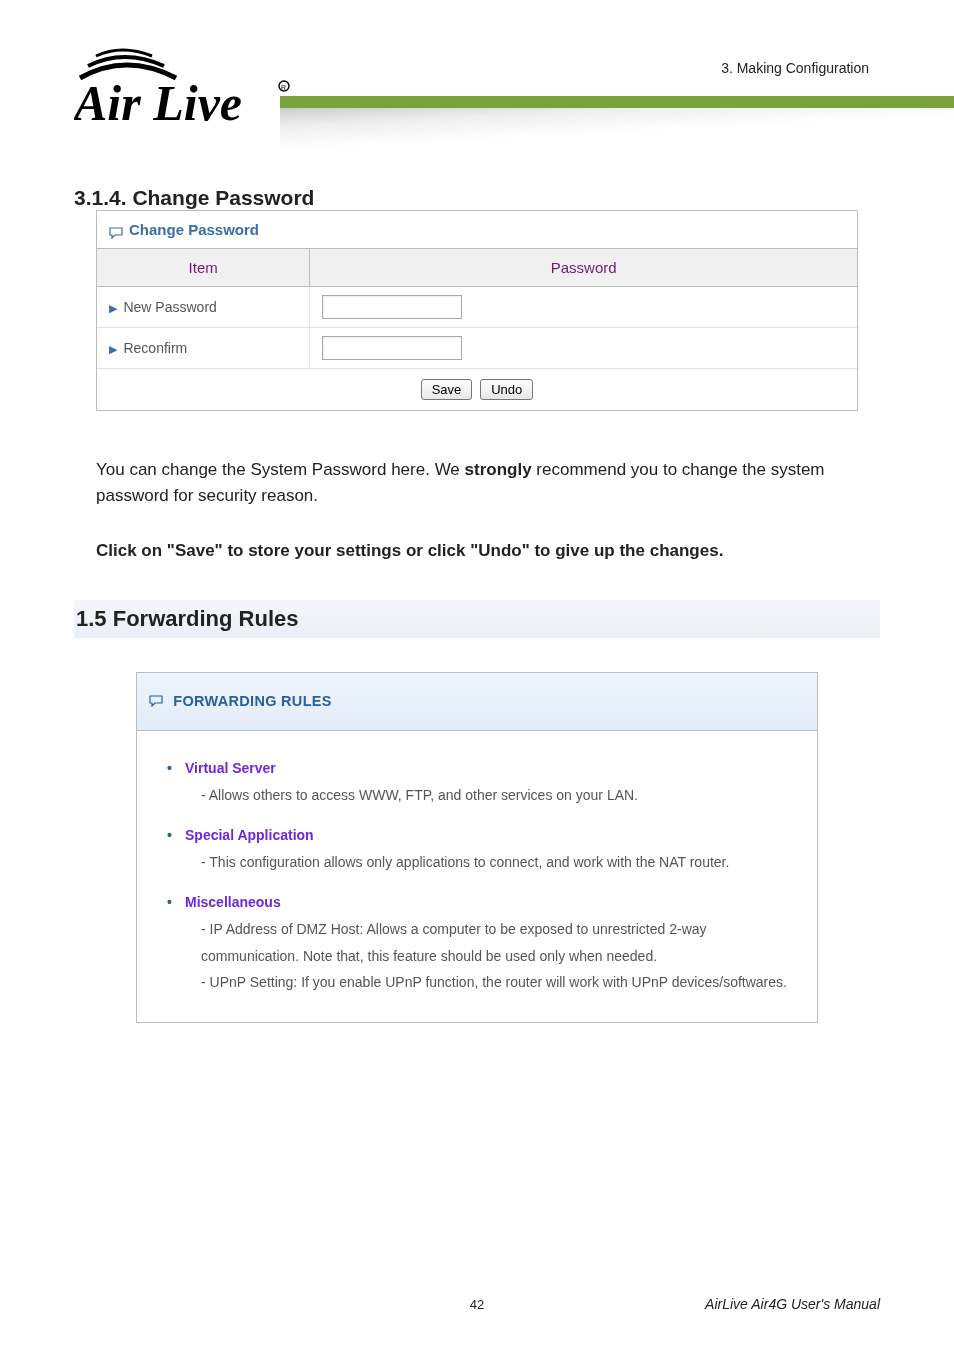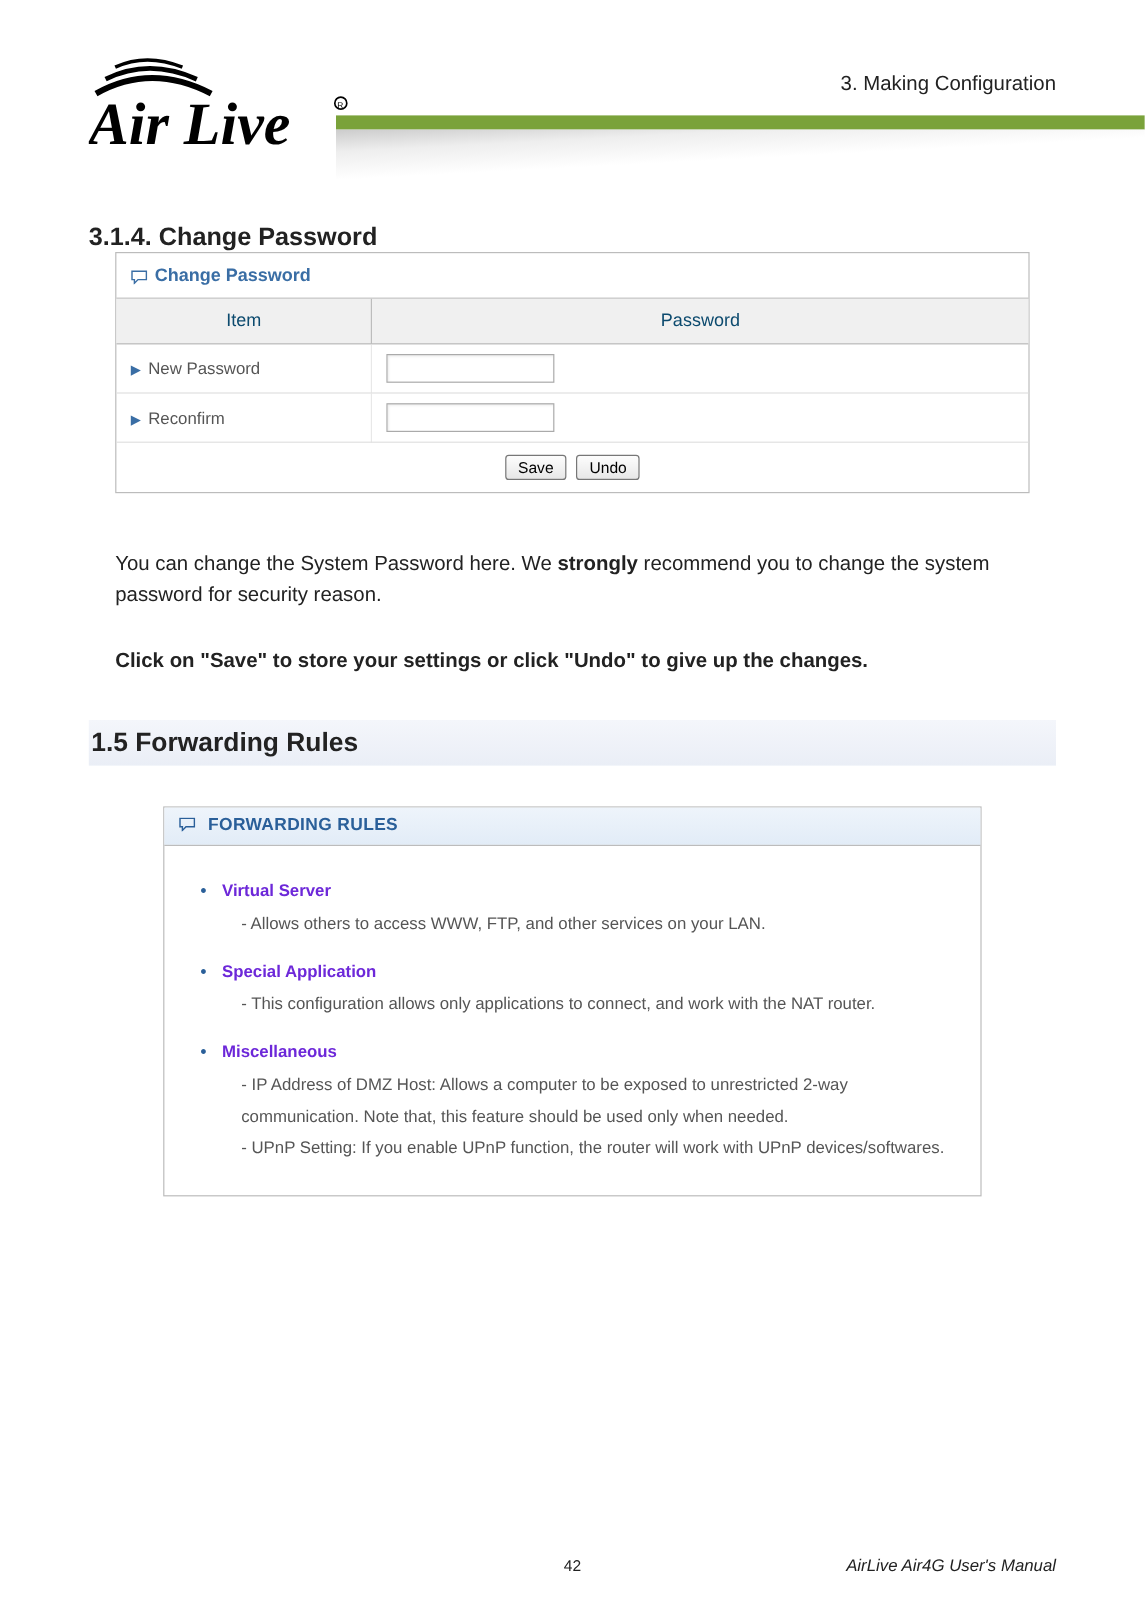--- a/index.html
+++ b/index.html
@@ -11,22 +11,22 @@
     position: relative;
     color: #222;
   }
   .header-area {
     position: relative;
     height: 180px;
   }
   .chapter-ref {
     position: absolute;
     top: 60px;
-    right: 74px;
-    font-size: 17px;
+    right: 85px;
+    font-size: 14px;
   }
   .logo {
     position: absolute;
     top: 42px;
     left: 74px;
   }
   .green-band {
     position: absolute;
     top: 96px;
     left: 280px;
@@ -74,21 +74,21 @@
     margin-right:6px;
     vertical-align:middle;
   }
   table.pw {
     width: 100%;
     border-collapse: collapse;
   }
   table.pw th {
     background: #f0f0f0;
     font-weight: normal;
-    color:#0c4a6e;
+    color:#701a75;
     font-size:15px;
     padding:10px;
     border-bottom:1px solid #bcbcbc;
   }
   table.pw th:first-child { width: 28%; border-right:1px solid #bcbcbc;}
   table.pw td {
     padding: 8px 12px;
     border-bottom:1px solid #e0e0e0;
     font-size:14px;
     color:#555;
@@ -133,21 +133,21 @@
   .panel2 {
     margin: 34px 62px 0 62px;
     border:1px solid #bcbcbc;
   }
   .panel2-title {
     background: linear-gradient(#eef4fb,#e2ecf7);
     color:#2a5f99;
     font-weight:bold;
     font-size:14.5px;
     letter-spacing:.3px;
-    padding:7px 12px;
+    padding:20px 12px;
     border-bottom:1px solid #bcbcbc;
   }
   .panel2-body {
     padding: 24px 22px 26px 34px;
     font-size:14px;
     color:#555;
     line-height:1.9;
   }
   .panel2-body ul { list-style:none; }
   .panel2-body li { margin-bottom: 14px; }

